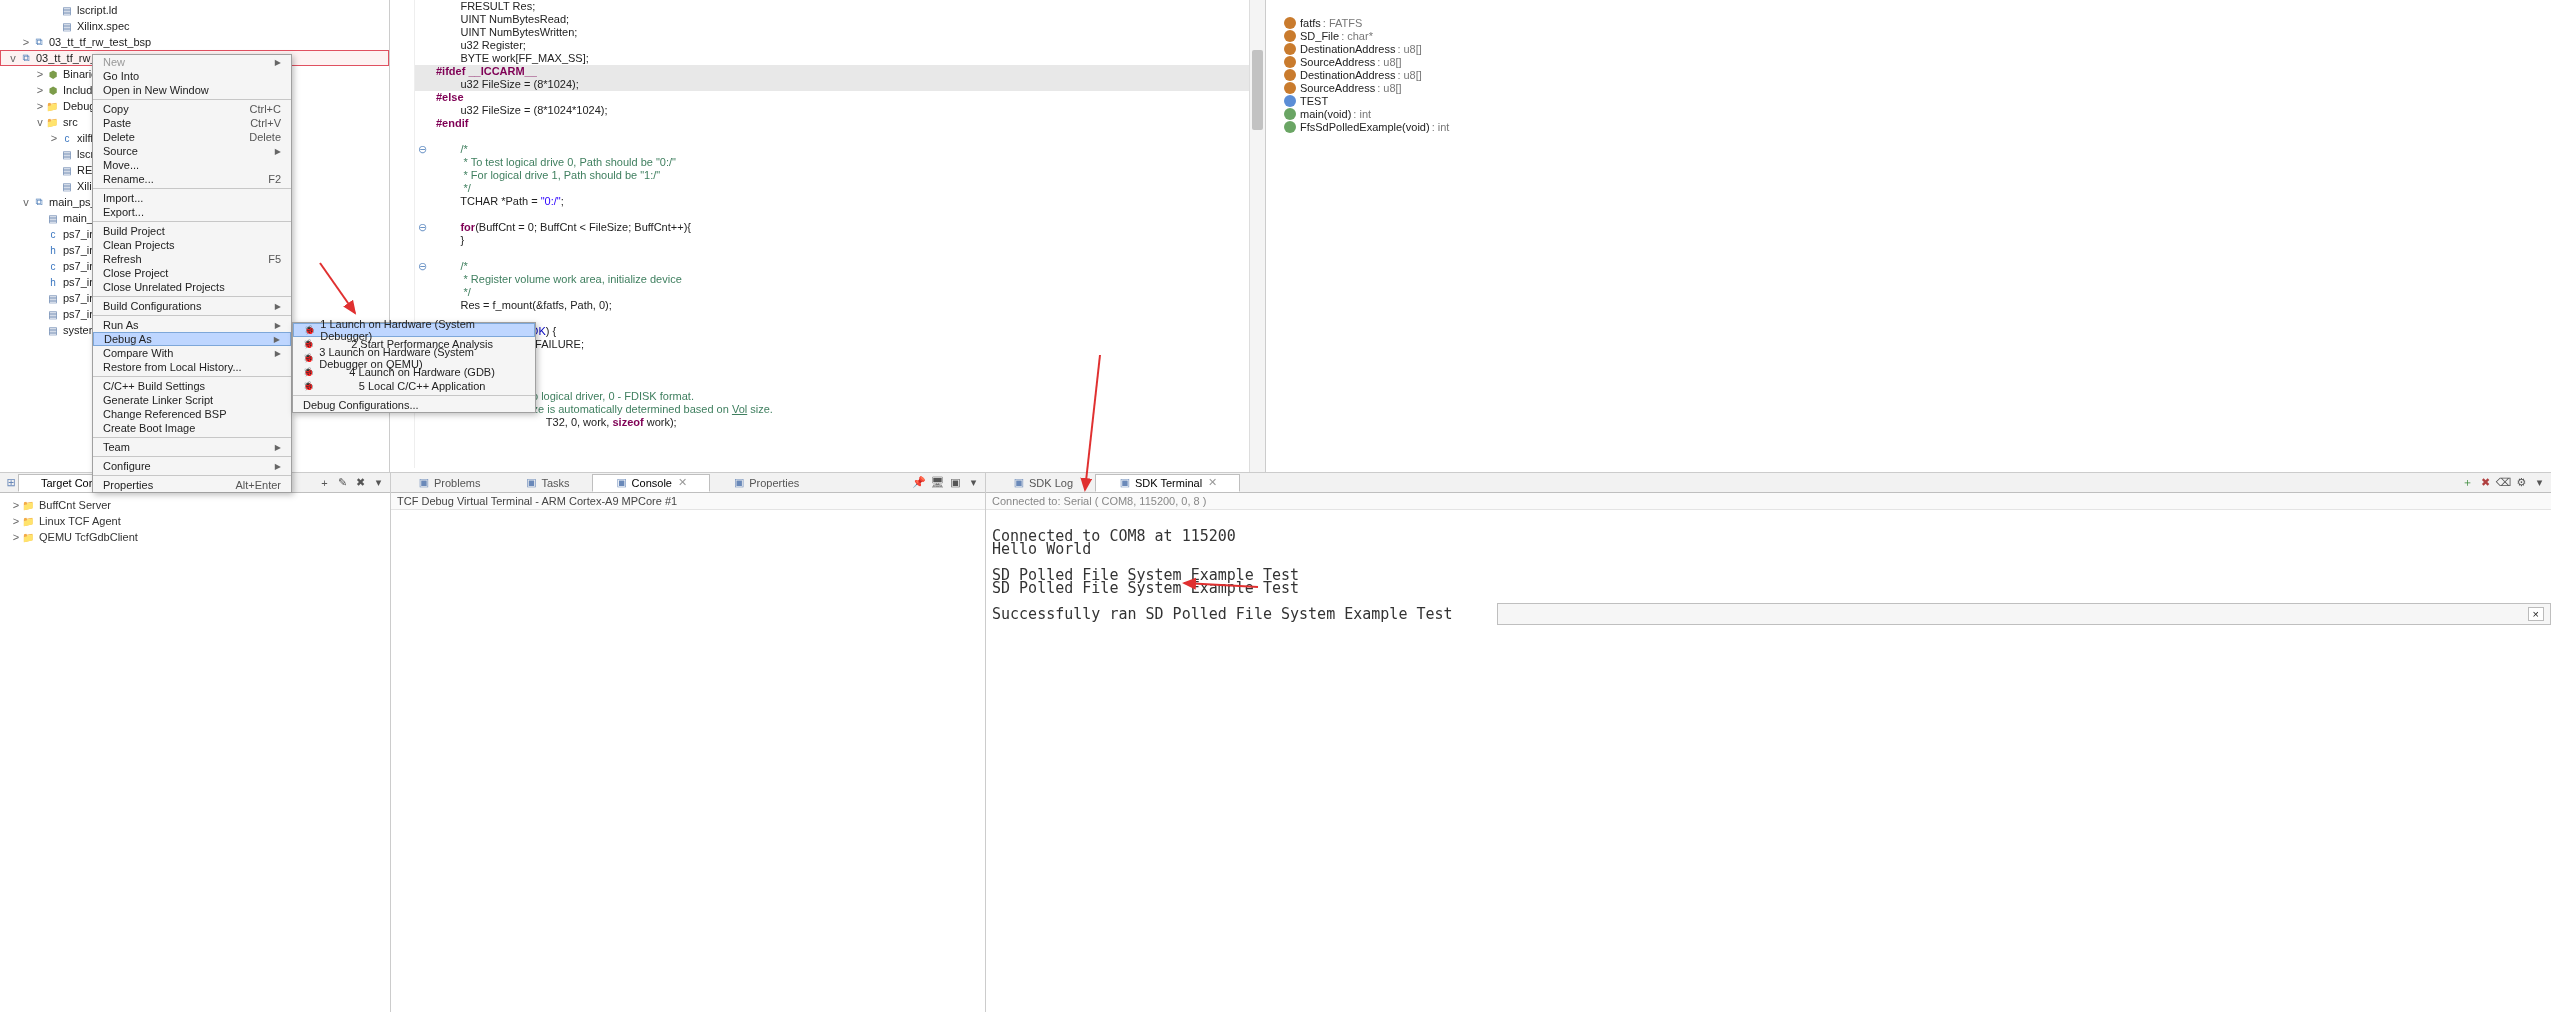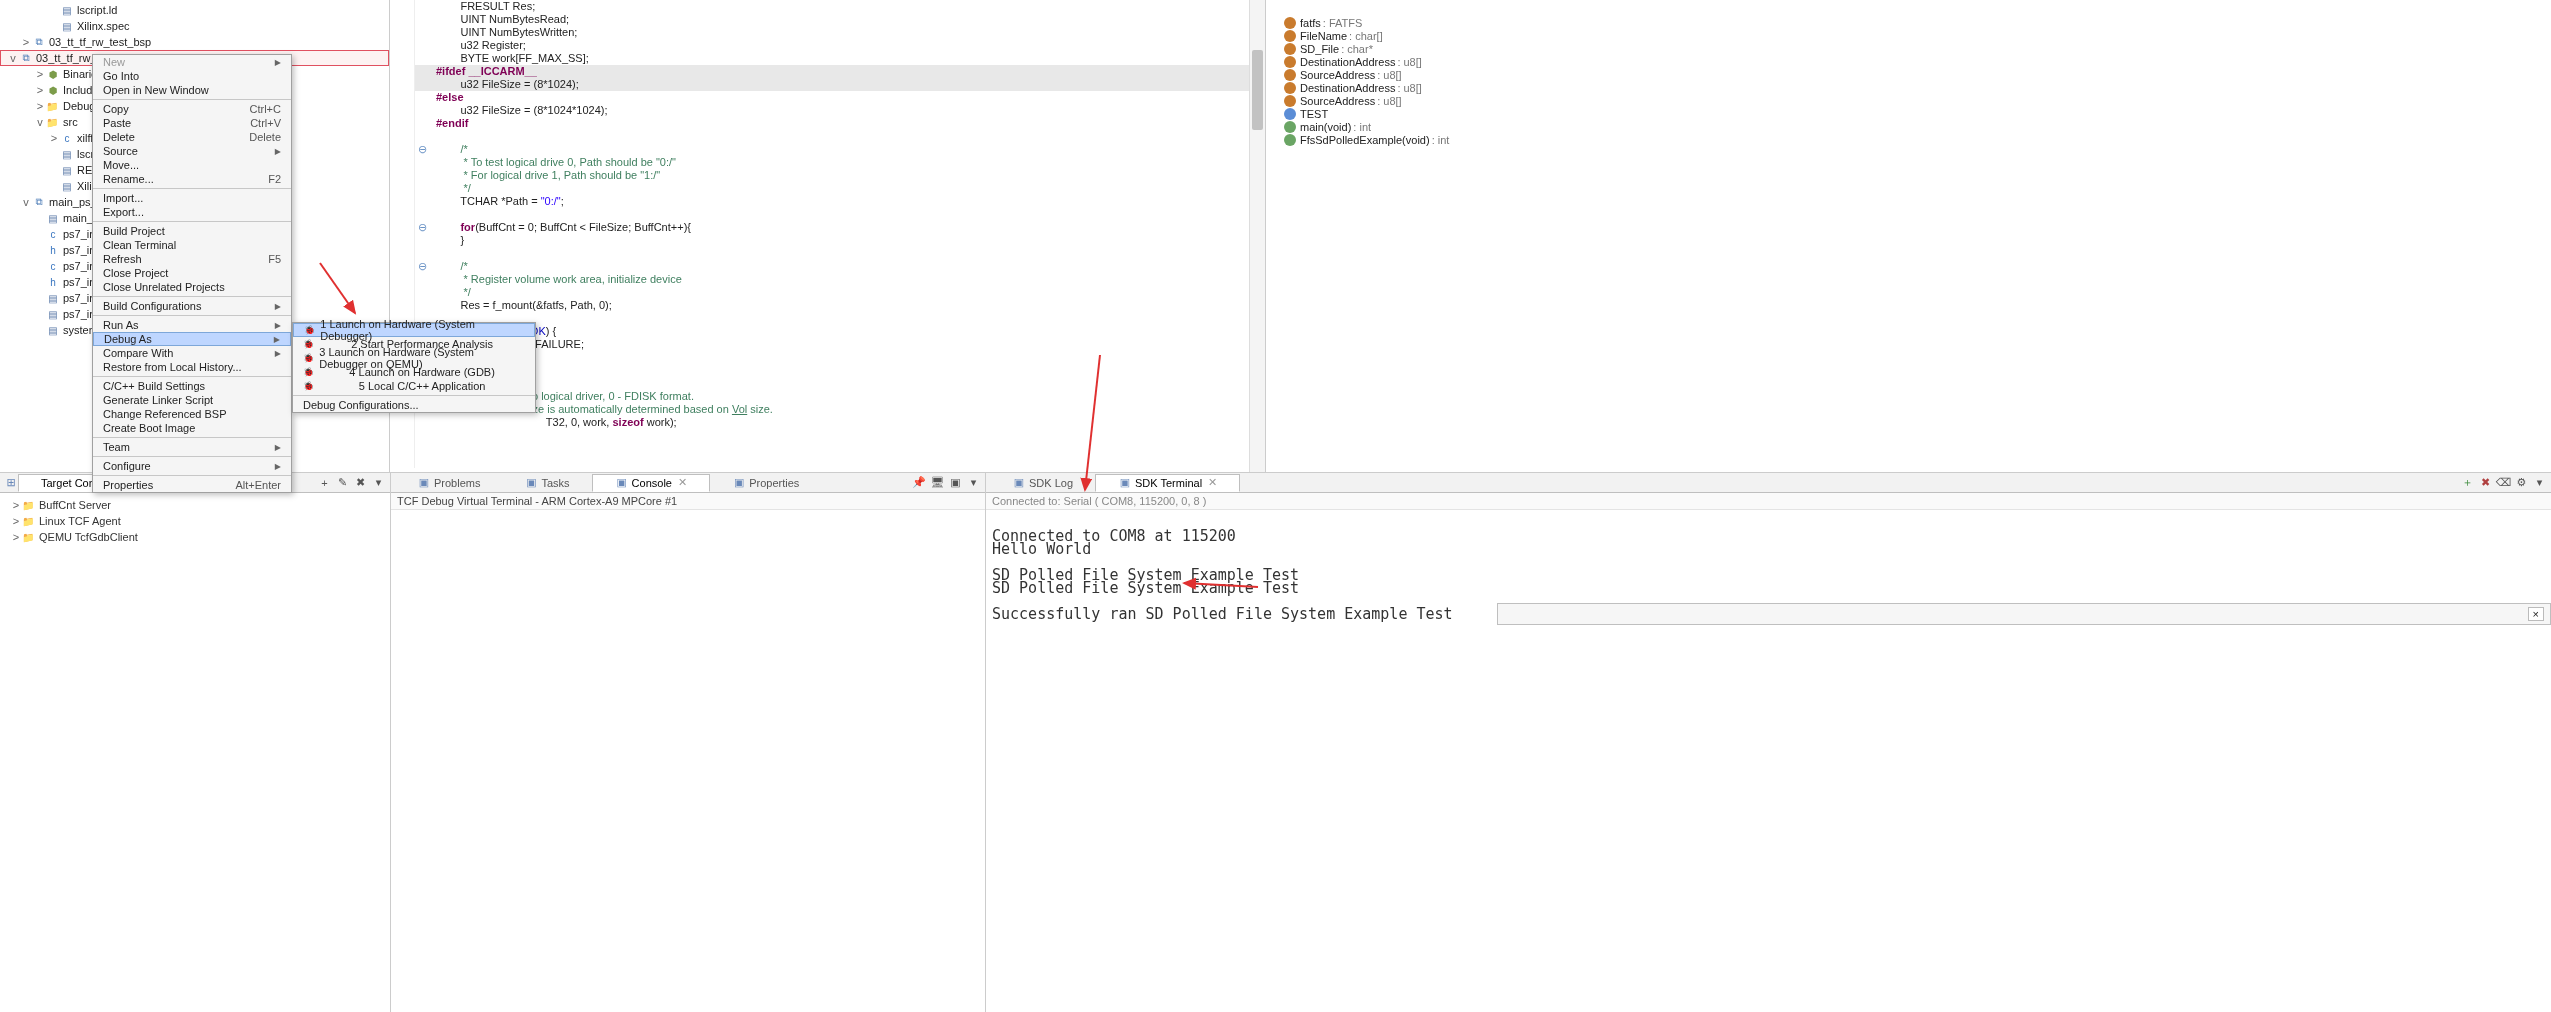--- a/index.html
+++ b/index.html
@@ -263,25 +263,20 @@
 
 <div id="outline">
   <div style="padding-top:16px;" id="outline-list">
       <div class="out-item">
         <span class="out-ic out-var"></span>
         <span>fatfs</span>
         <span class="out-type"> : FATFS</span>
       </div>
       <div class="out-item">
         <span class="out-ic out-var"></span>
-        <span>FileName</span>
-        <span class="out-type"> : char[]</span>
-      </div>
-      <div class="out-item">
-        <span class="out-ic out-var"></span>
         <span>SD_File</span>
         <span class="out-type"> : char*</span>
       </div>
       <div class="out-item">
         <span class="out-ic out-var"></span>
         <span>DestinationAddress</span>
         <span class="out-type"> : u8[]</span>
       </div>
       <div class="out-item">
         <span class="out-ic out-var"></span>
@@ -456,21 +451,21 @@
     <div class="ctx-item">
       <span>Export...</span>
       <span></span>
     </div>
     <div class="ctx-sep"></div>
     <div class="ctx-item">
       <span>Build Project</span>
       <span></span>
     </div>
     <div class="ctx-item">
-      <span>Clean Terminal</span>
+      <span>Clean Projects</span>
       <span></span>
     </div>
     <div class="ctx-item">
       <span>Refresh</span>
       <span class="key">F5</span>
     </div>
     <div class="ctx-item">
       <span>Close Project</span>
       <span></span>
     </div>

